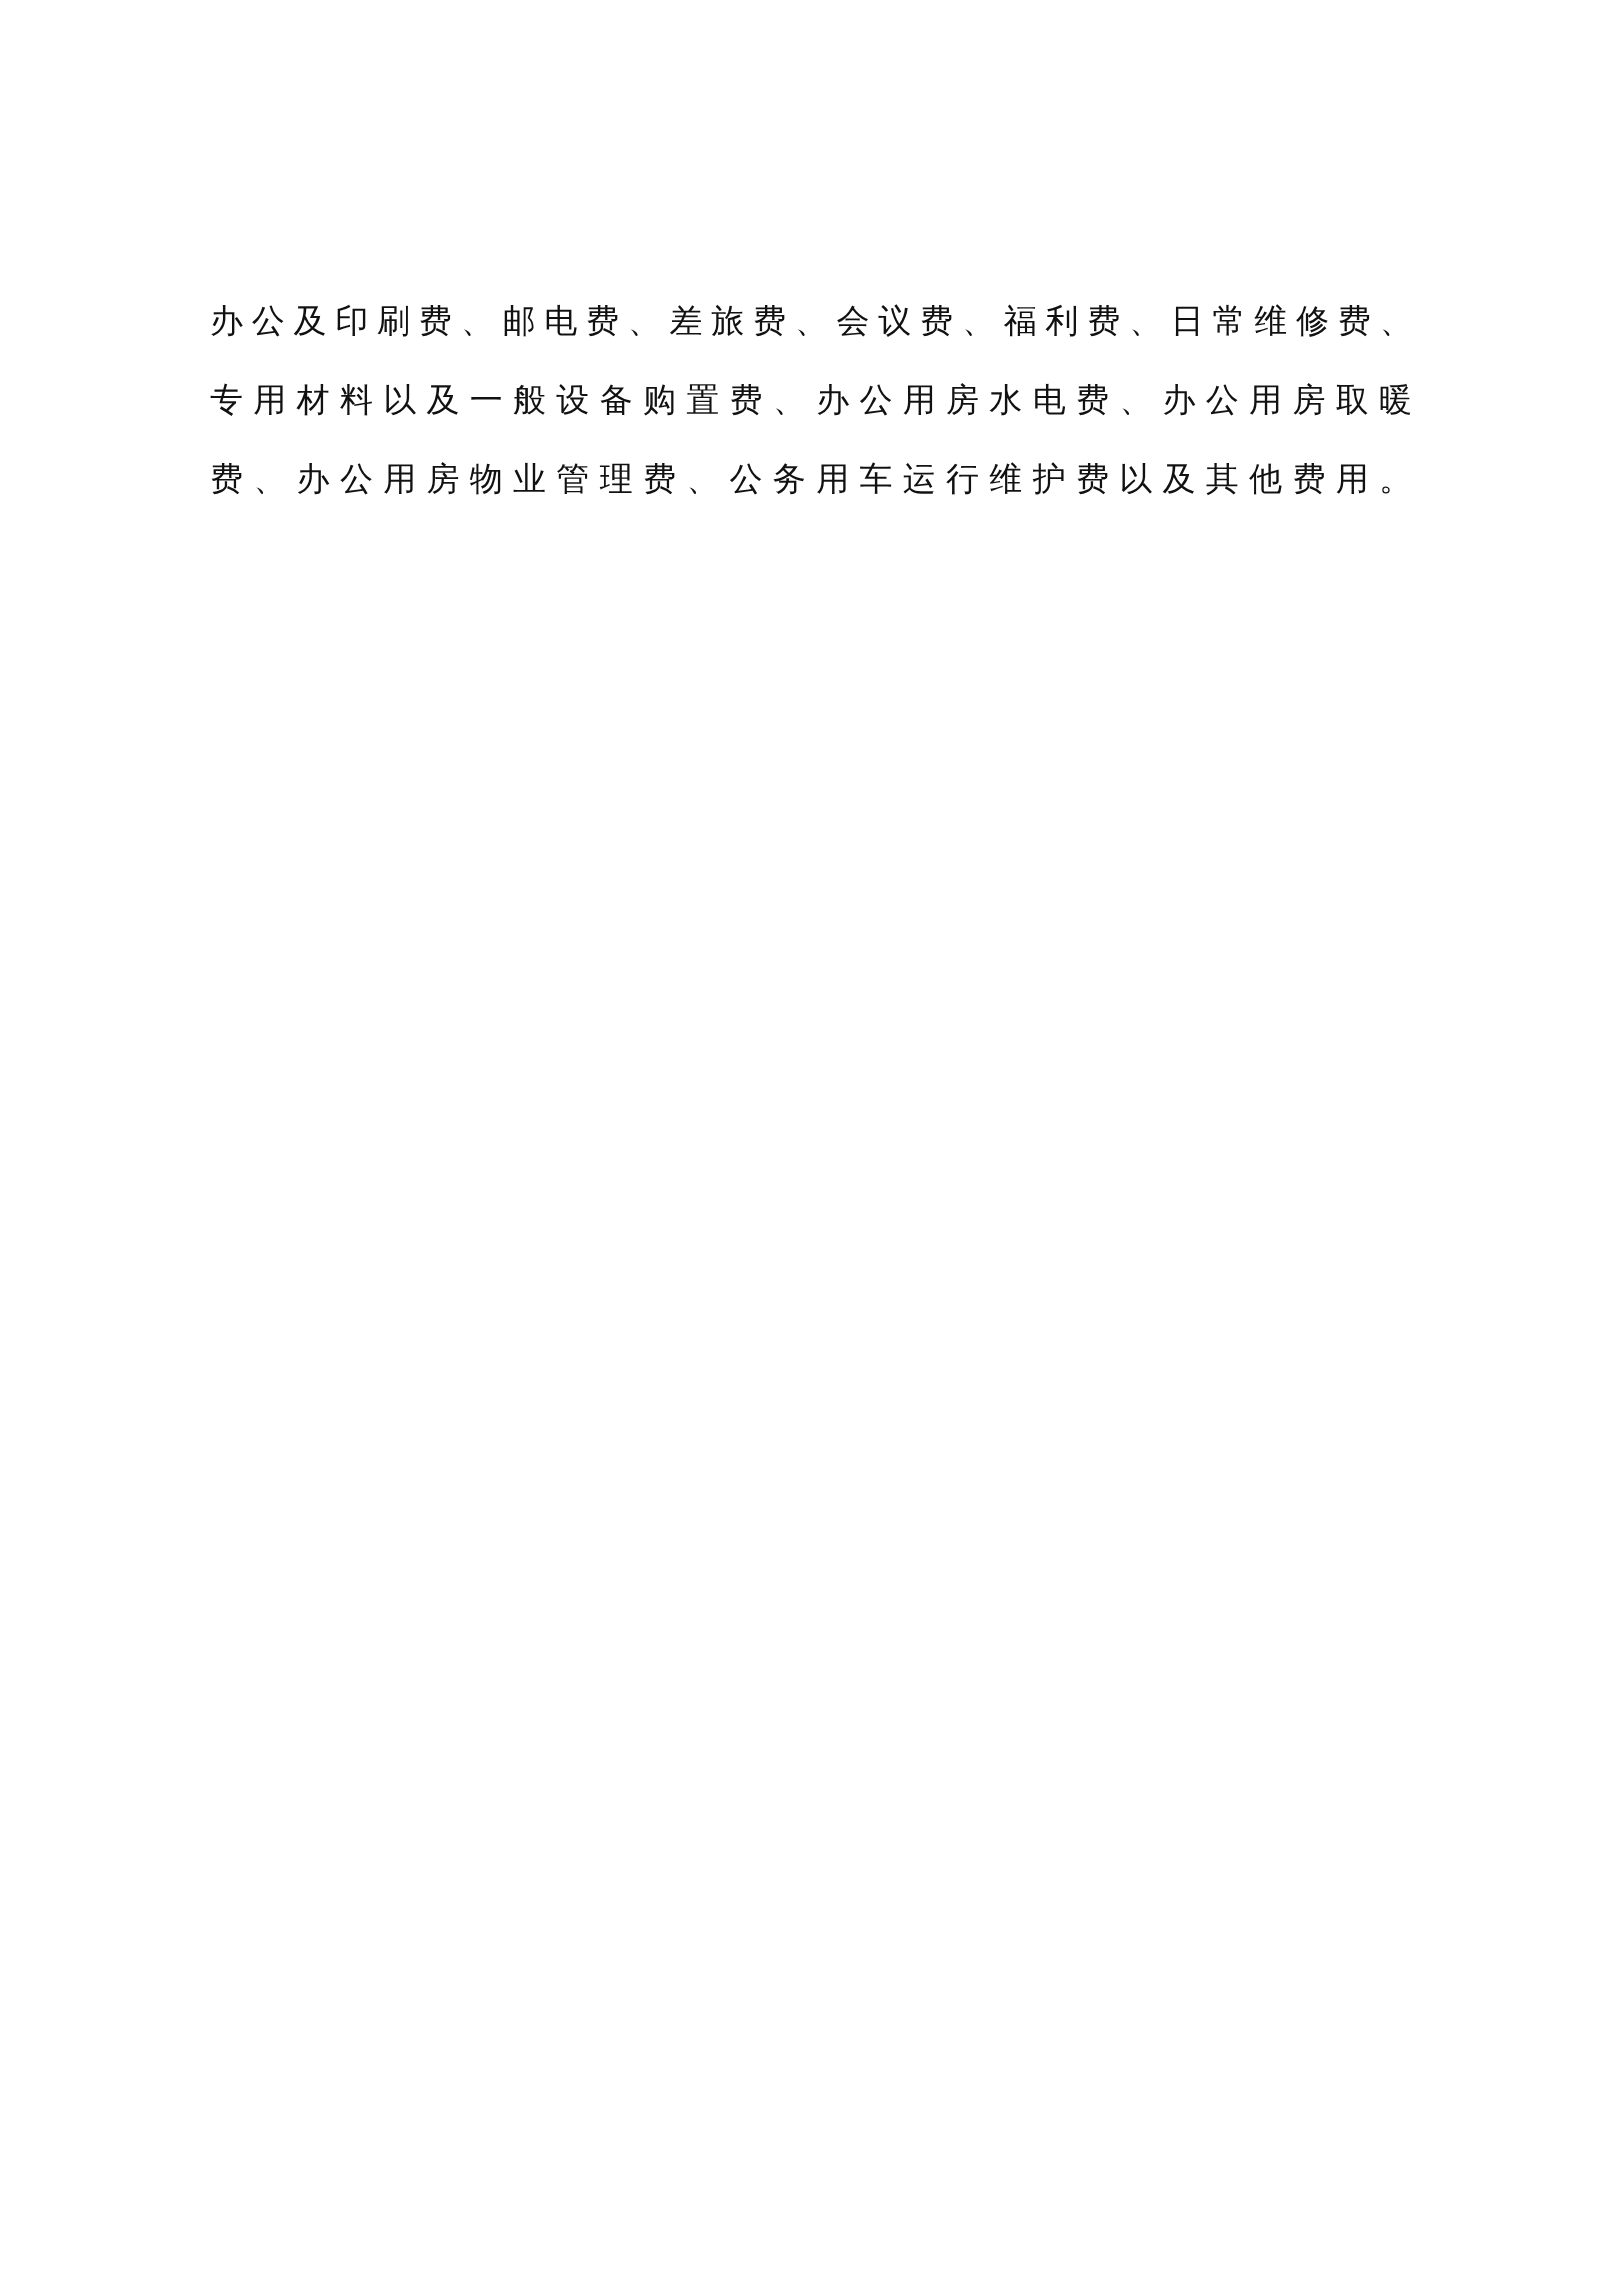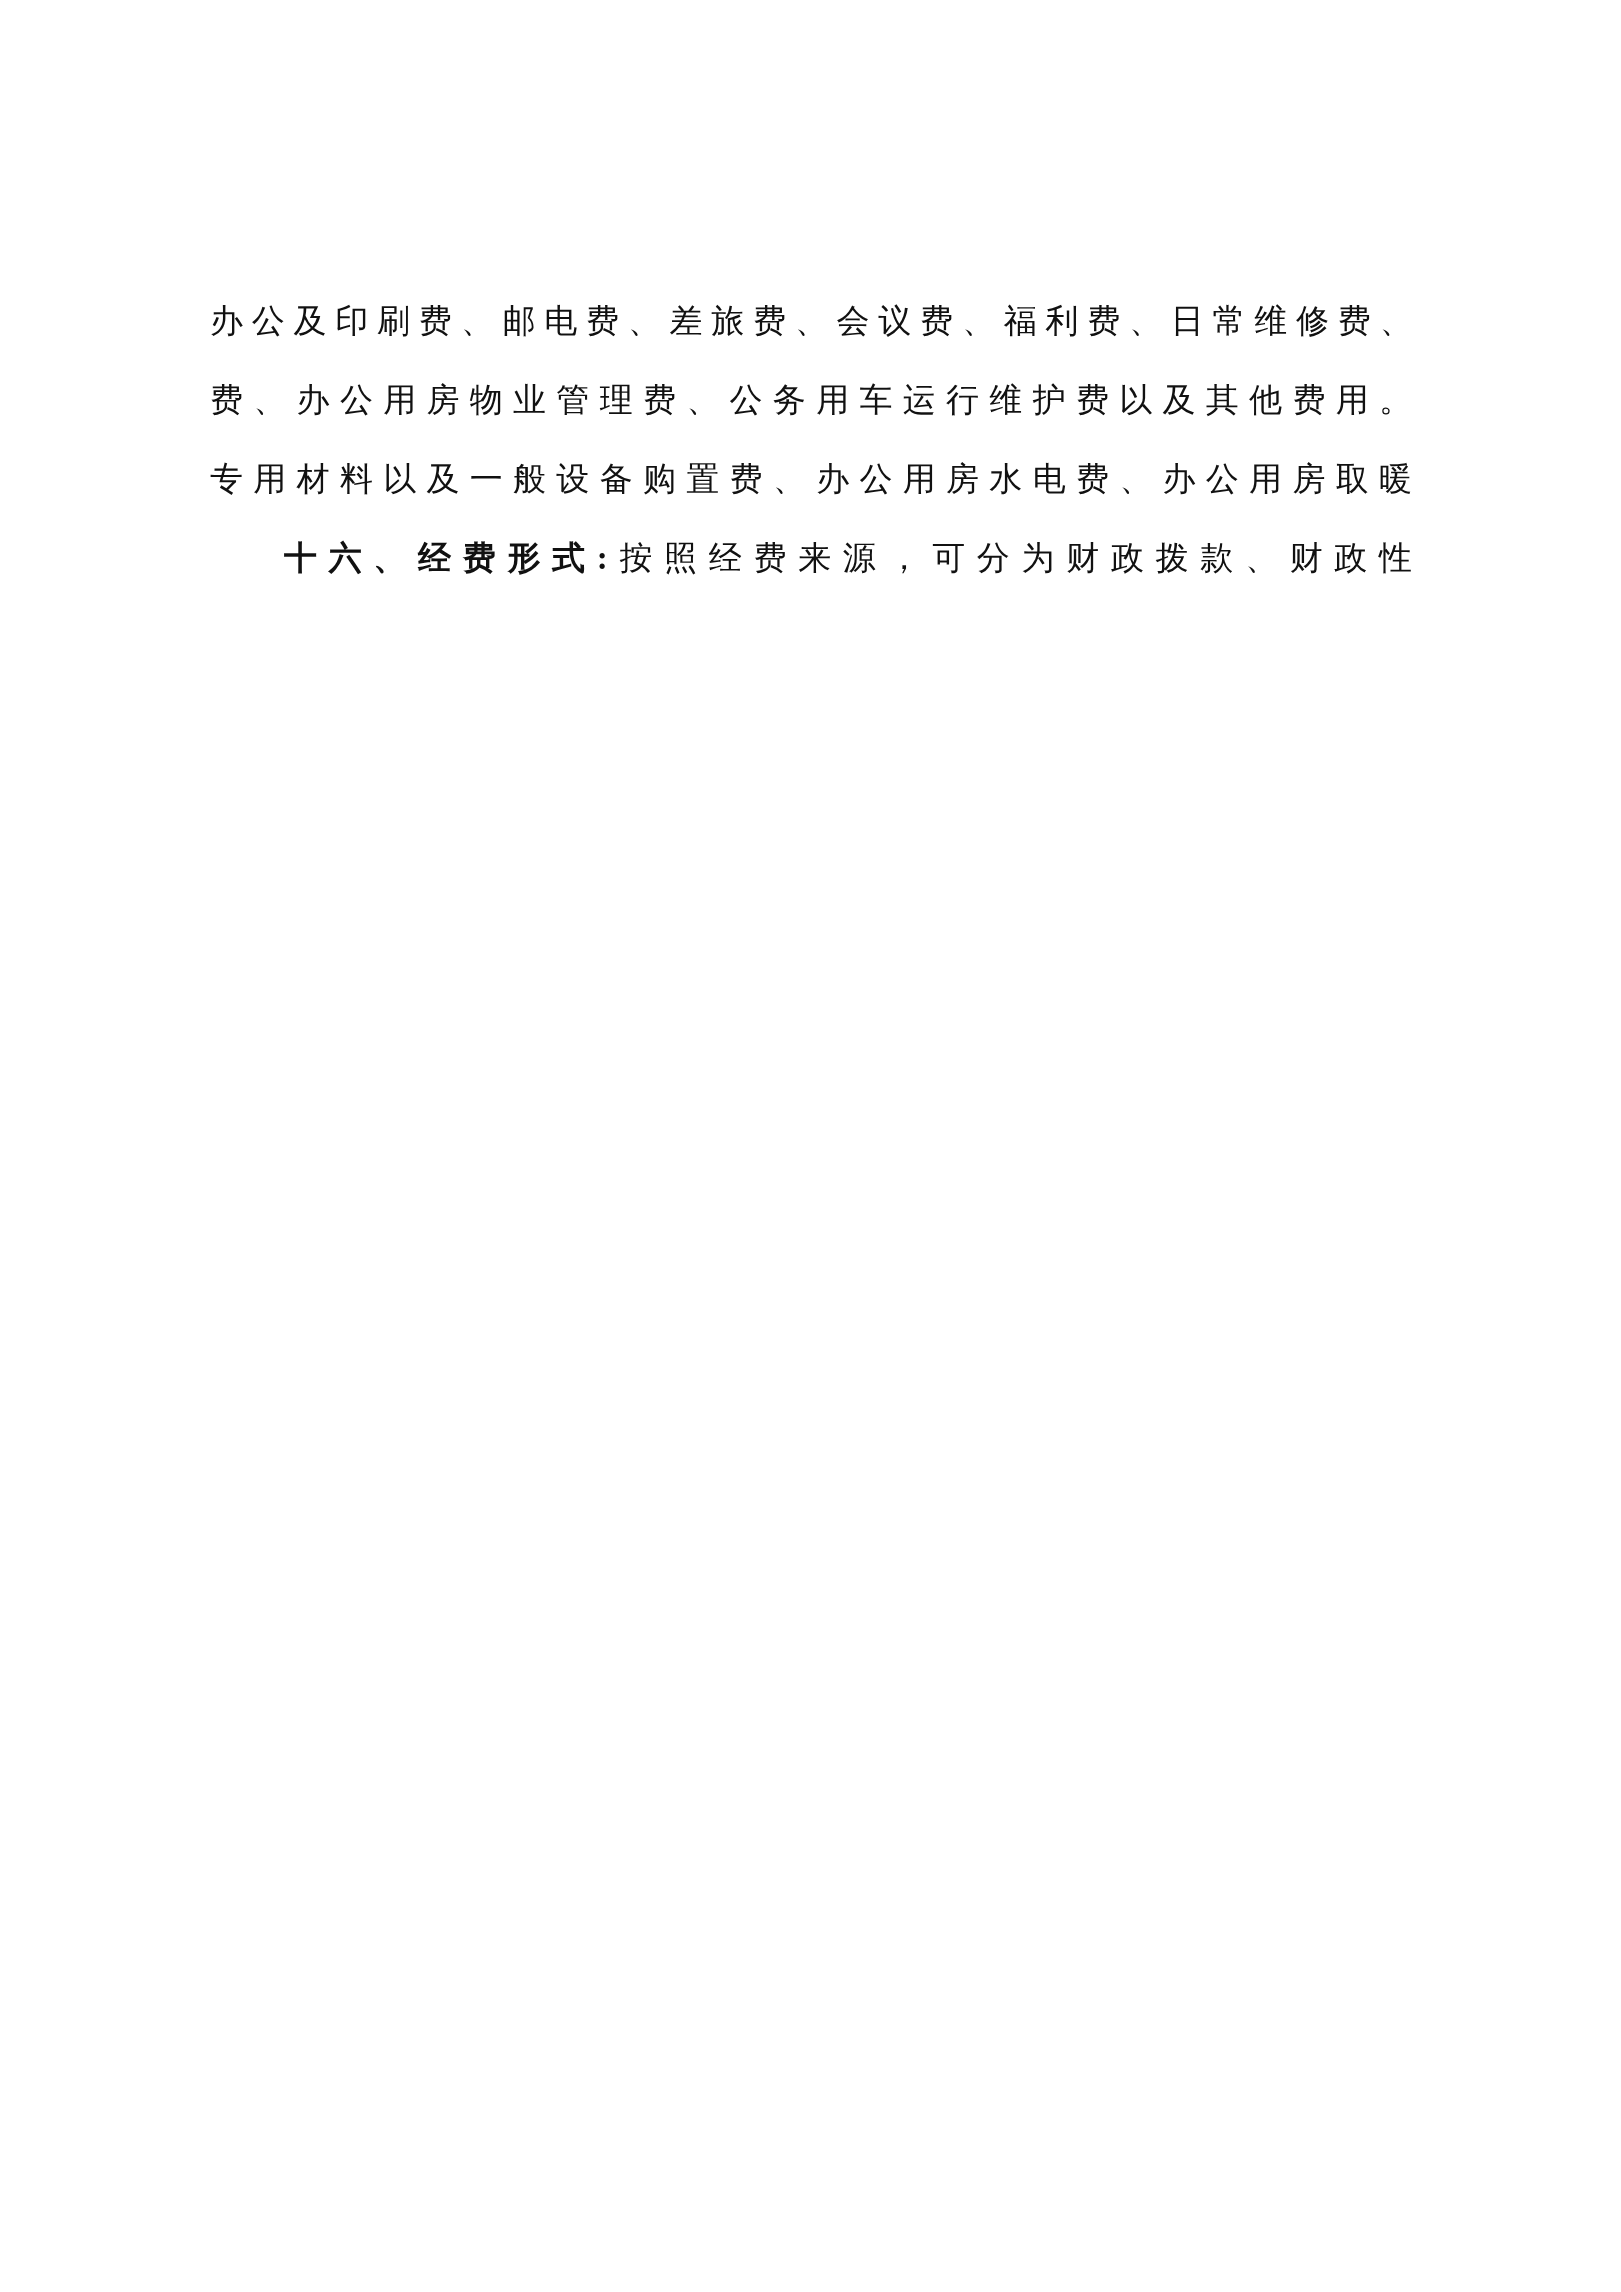--- a/index.html
+++ b/index.html
@@ -48,22 +48,19 @@
     font-weight: bold;
   }
 </style>
 </head>
 <body>
 
 <div class="page">
   <div class="text-block">
 
     <div class="line just tight">办公及印刷费、邮电费、差旅费、会议费、福利费、日常维修费、</div>
+    <div class="line just">专用材料以及一般设备购置费、办公用房水电费、办公用房取暖</div>
     <div class="line just">费、办公用房物业管理费、公务用车运行维护费以及其他费用。</div>
-    <div class="line just">专用材料以及一般设备购置费、办公用房水电费、办公用房取暖</div>
 
-    <div class="line just indent">
-      <span class="bold-head">十六、经费形式:</span><span>按照经费来源，可分为财政拨款、财政性</span>
-    </div>
 
   </div>
 </div>
 
 
 </body></html>

